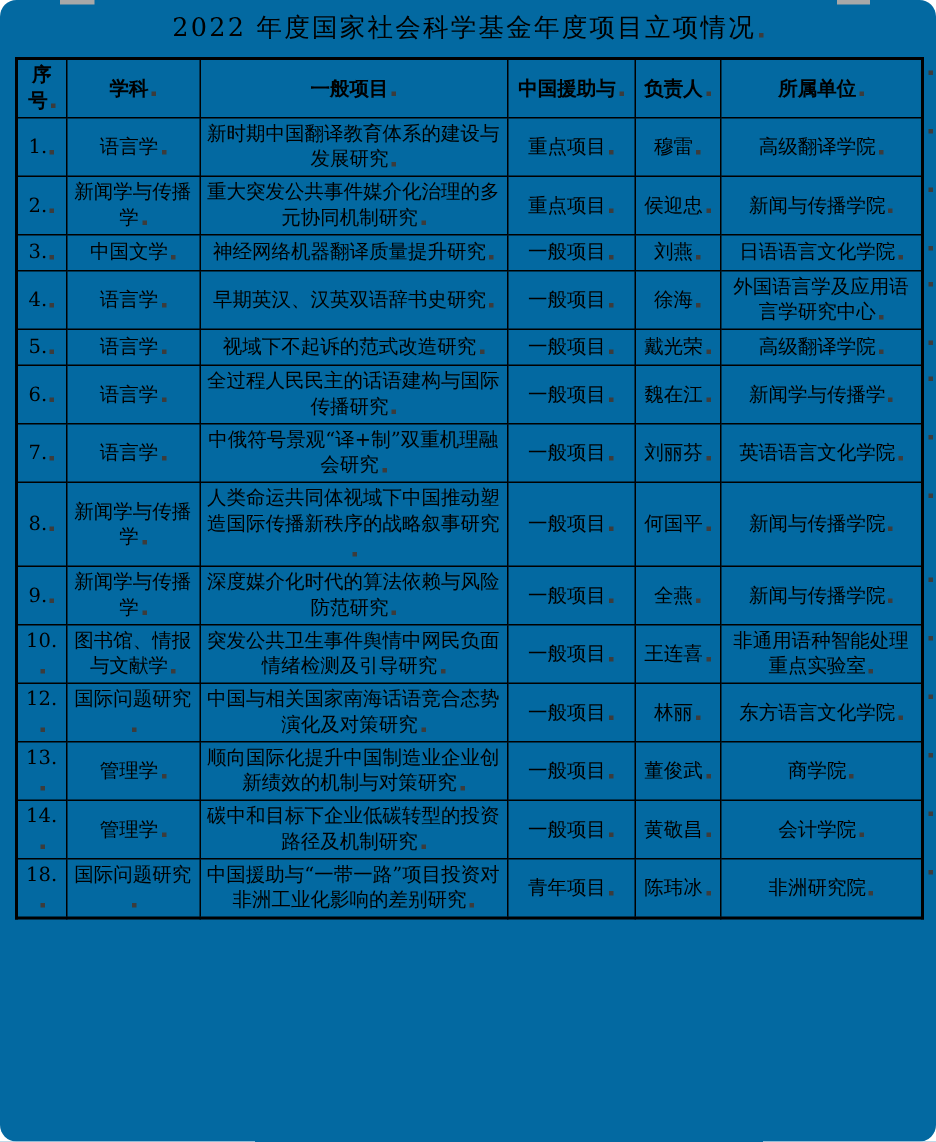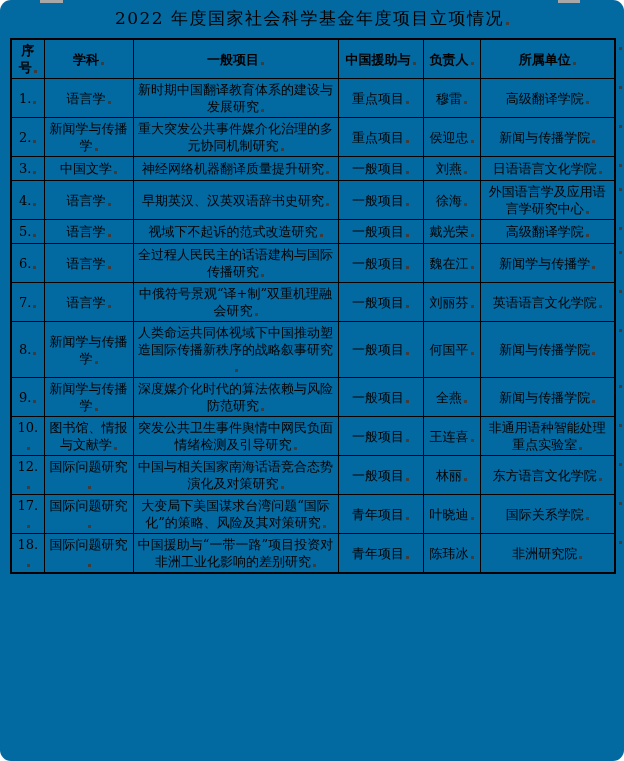--- a/index.html
+++ b/index.html
@@ -187,26 +187,34 @@
   </tr>
         <tr class="h2">
     <td class="c-no"><span class="cm">12.</span></td>
     <td><span class="cm">国际问题研究</span></td>
     <td><span class="cm">中国与相关国家南海话语竞合态势演化及对策研究</span></td>
     <td><span class="cm">一般项目</span></td>
     <td><span class="cm">林丽</span></td>
     <td><span class="cm">东方语言文化学院</span></td>
   </tr>
         <tr class="h2">
-    <td class="c-no"><span class="cm">17.</span></td>
-    <td><span class="cm">国际问题研究</span></td>
-    <td><span class="cm">大变局下美国谋求台湾问题“国际化”的策略、风险及其对策研究</span></td>
-    <td><span class="cm">青年项目</span></td>
-    <td><span class="cm">叶晓迪</span></td>
-    <td><span class="cm">国际关系学院</span></td>
+    <td class="c-no"><span class="cm">13.</span></td>
+    <td><span class="cm">管理学</span></td>
+    <td><span class="cm">顺向国际化提升中国制造业企业创新绩效的机制与对策研究</span></td>
+    <td><span class="cm">一般项目</span></td>
+    <td><span class="cm">董俊武</span></td>
+    <td><span class="cm">商学院</span></td>
+  </tr>
+        <tr class="h2">
+    <td class="c-no"><span class="cm">14.</span></td>
+    <td><span class="cm">管理学</span></td>
+    <td><span class="cm">碳中和目标下企业低碳转型的投资路径及机制研究</span></td>
+    <td><span class="cm">一般项目</span></td>
+    <td><span class="cm">黄敬昌</span></td>
+    <td><span class="cm">会计学院</span></td>
   </tr>
         <tr class="h2">
     <td class="c-no"><span class="cm">18.</span></td>
     <td><span class="cm">国际问题研究</span></td>
     <td><span class="cm">中国援助与“一带一路”项目投资对非洲工业化影响的差别研究</span></td>
     <td><span class="cm">青年项目</span></td>
     <td><span class="cm">陈玮冰</span></td>
     <td><span class="cm">非洲研究院</span></td>
   </tr>
       </tbody>

